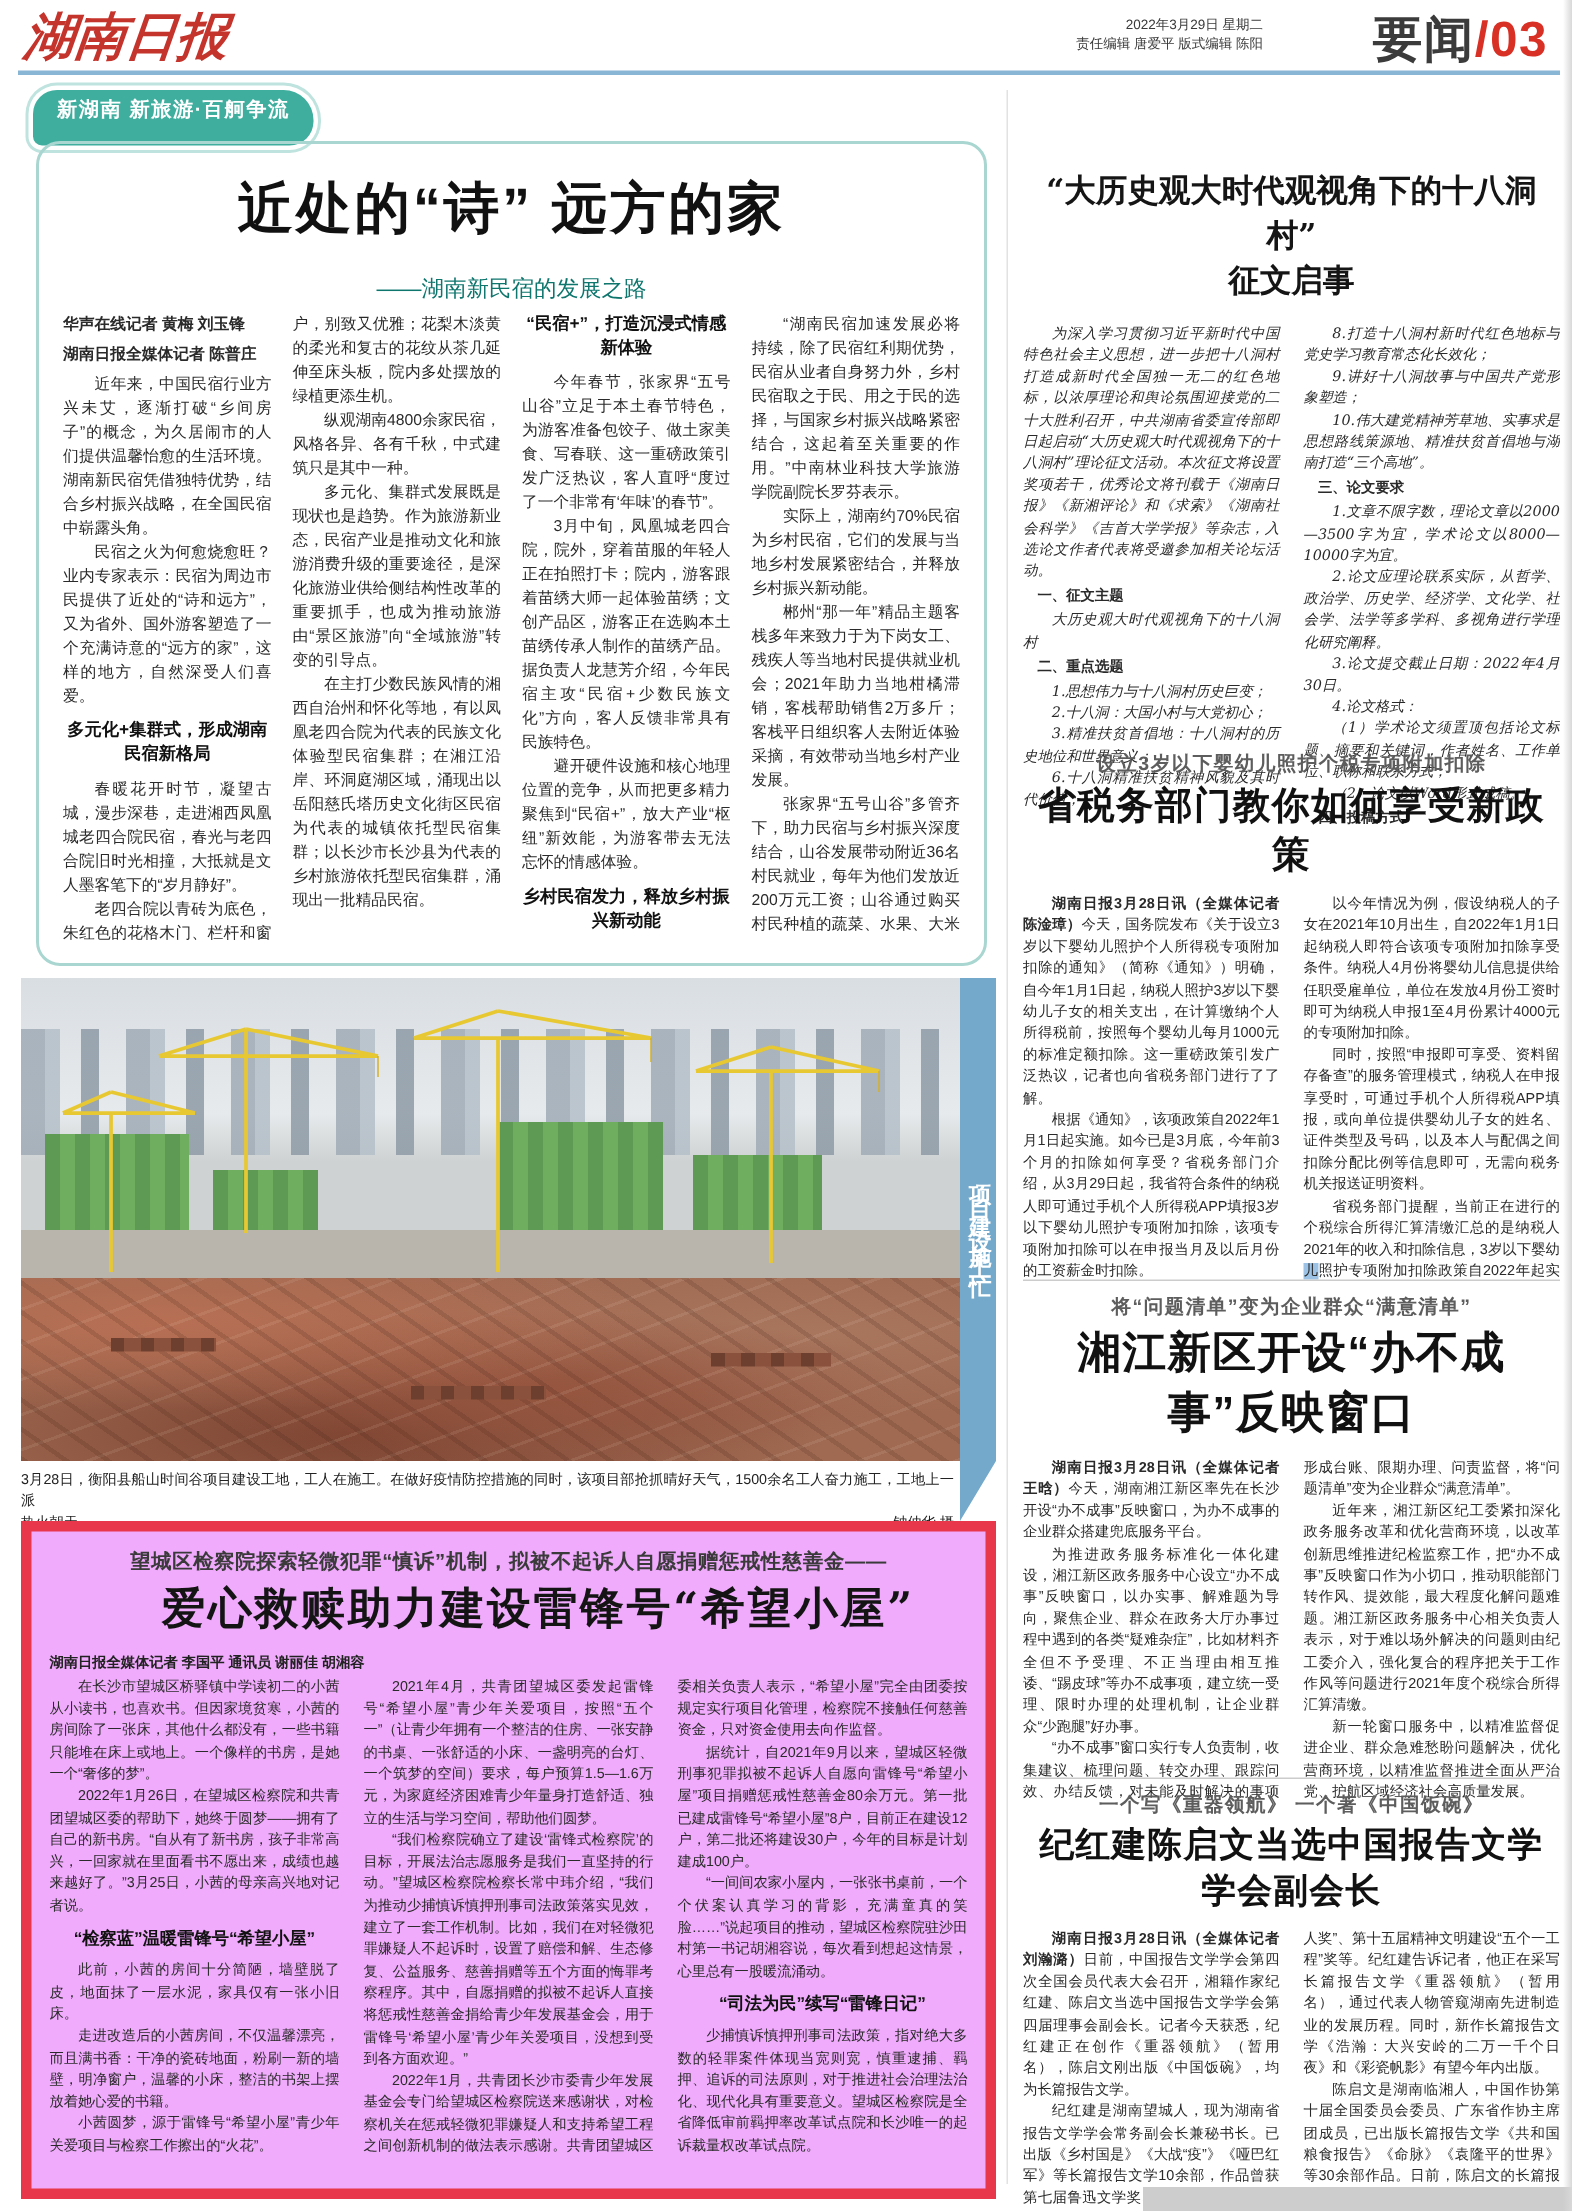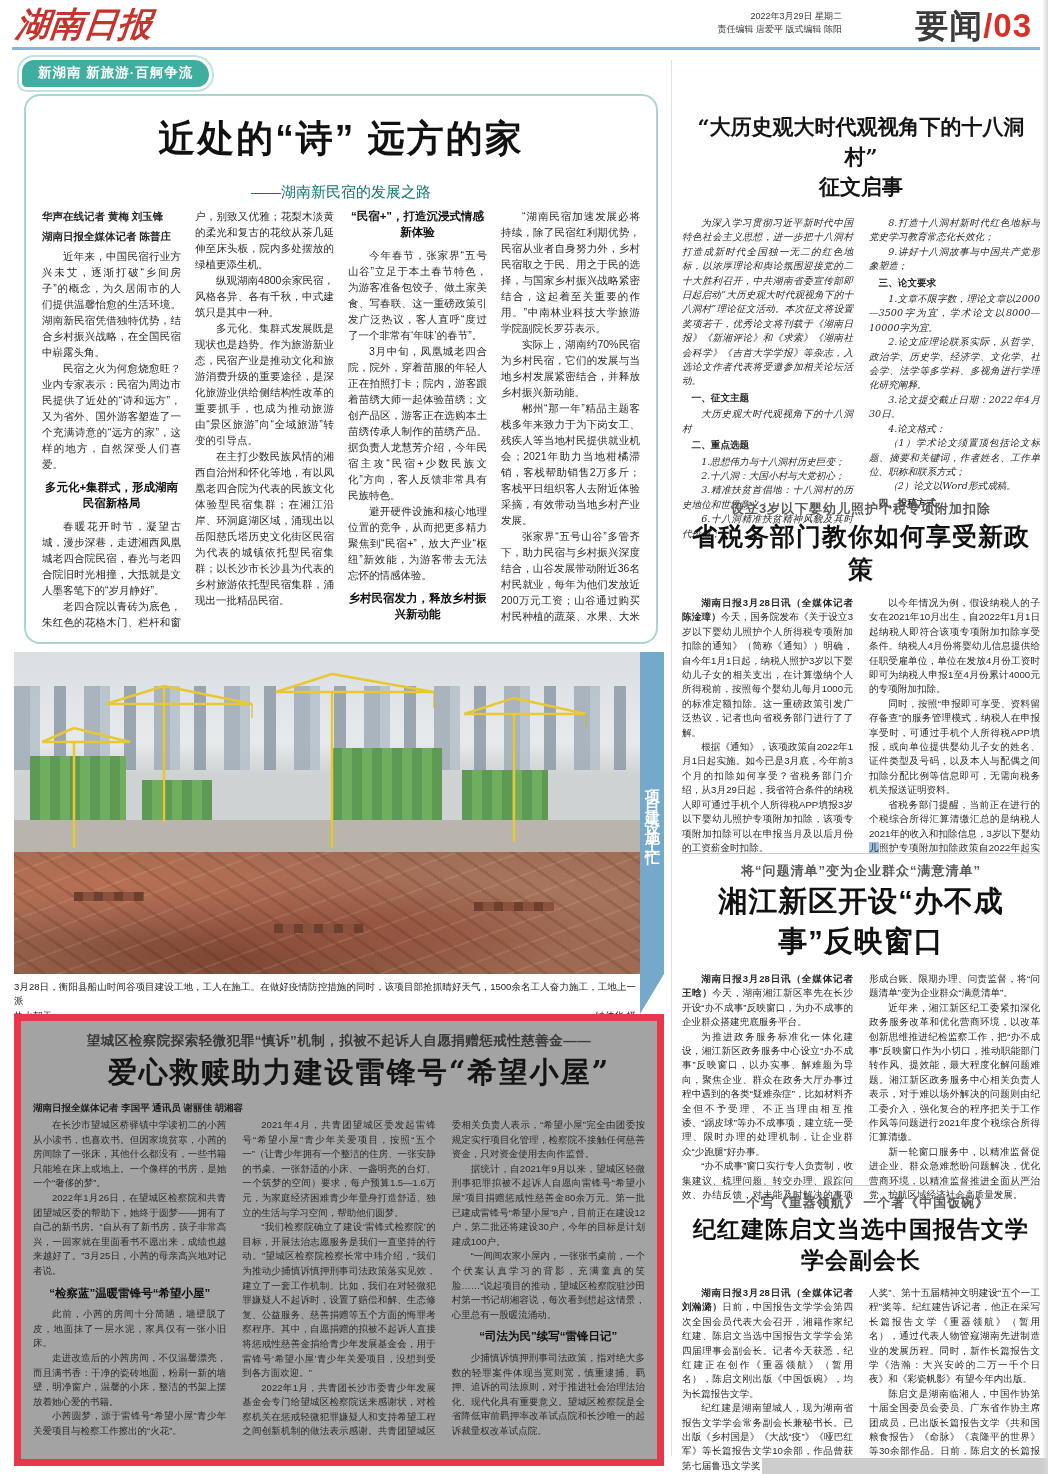--- a/index.html
+++ b/index.html
@@ -8,21 +8,21 @@
 
   
   .masthead{position:absolute;left:16px;top:2px;font-family:"DejaVu Serif",serif;
             font-style:italic;font-weight:bold;font-size:34px;color:#c5342c;transform:skewX(-6deg);}
   .header-meta{position:absolute;right:206px;top:10px;text-align:right;font-size:9px;color:#3a3a3a;line-height:13px;}
   .section-title{position:absolute;right:16px;top:4px;font-size:33px;font-weight:bold;color:#3b3b3b;letter-spacing:1px;}
   .section-title .pageno{color:#d93025;font-weight:bold;}
   .header-rule{position:absolute;left:12px;top:47px;width:1028px;height:3px;background:#8ab6d6;}
 
   
-  .badge{position:absolute;left:22px;top:60px;padding:4px 16px 5px;background:#3fae9f;color:#fff;
+  .badge{position:absolute;left:22px;top:60px;padding:4px 16px 15px;background:#3fae9f;color:#fff;
          font-weight:bold;font-size:13.5px;letter-spacing:1px;border-radius:16px 20px 16px 6px;
          box-shadow:0 0 0 3px #ffffff,0 0 0 5px #bfe3de;}
   .lead-box{position:absolute;left:24px;top:94px;width:634px;height:550px;border:2px solid #a9d6d0;
             border-radius:16px;box-sizing:border-box;}
   .lead-headline{margin-top:18px;text-align:center;font-size:37px;font-weight:bold;color:#111;letter-spacing:2px;}
   .lead-subtitle{margin-top:19px;text-align:center;font-size:15px;color:#0f766e;}
   .lead-body{position:absolute;left:16px;right:16px;top:112px;bottom:12px;column-count:4;column-gap:14px;
              column-fill:auto;font-size:10.5px;line-height:16px;text-align:justify;overflow:hidden;}
 
   .para{margin:0;text-indent:2em;}
@@ -58,21 +58,21 @@
   .photo-tab{position:absolute;left:640px;top:652px;width:24px;height:322px;background:#74a9cb;
              display:flex;align-items:center;justify-content:center;}
   .photo-tab-text{writing-mode:vertical-rl;color:#fff;font-size:15px;font-weight:bold;letter-spacing:10px;}
   .photo-tab-wedge{position:absolute;left:640px;top:974px;width:24px;height:40px;background:#74a9cb;
              clip-path:polygon(0 0,100% 0,0 100%);}
   .caption{position:absolute;left:14px;top:980px;width:622px;font-size:9.5px;line-height:14px;color:#222;text-align:justify;}
   .caption-row2{display:flex;justify-content:space-between;margin-top:1px;}
 
   
   .redbox{position:absolute;left:14px;top:1014px;width:650px;height:452px;border:7px solid #e8374a;
-          background:#a3a3a3;box-sizing:border-box;}
+          background:#f0abfc;box-sizing:border-box;}
   .feat-kicker{margin-top:11px;text-align:center;font-size:13.5px;font-weight:600;color:#3a3a3a;letter-spacing:.5px;}
   .feat-headline{margin-top:3px;text-align:center;font-family:"DejaVu Serif",serif;font-weight:bold;
                  font-size:29px;color:#141414;letter-spacing:2px;padding-left:40px;}
   .feat-byline{margin:9px 0 3px 12px;font-size:9.5px;font-weight:bold;color:#222;}
   .feat-body{margin:2px 12px 0;height:332px;column-count:3;column-gap:16px;column-fill:auto;
              font-size:9.5px;line-height:14.6px;text-align:justify;overflow:hidden;}
   .vrule{position:absolute;left:671px;top:60px;width:1px;height:1396px;background:#e2e2e2;}
   .r-art{position:absolute;left:682px;width:358px;}
   .essay-headline{text-align:center;font-family:"DejaVu Serif",serif;font-weight:bold;font-size:21px;
                   line-height:30px;color:#151515;}
@@ -197,20 +197,21 @@
         <p class="para">为深入学习贯彻习近平新时代中国特色社会主义思想，进一步把十八洞村打造成新时代全国独一无二的红色地标，以浓厚理论和舆论氛围迎接党的二十大胜利召开，中共湖南省委宣传部即日起启动“大历史观大时代观视角下的十八洞村”理论征文活动。本次征文将设置奖项若干，优秀论文将刊载于《湖南日报》《新湘评论》和《求索》《湖南社会科学》《吉首大学学报》等杂志，入选论文作者代表将受邀参加相关论坛活动。</p>
         <p class="bold-head">一、征文主题</p>
         <p class="para">大历史观大时代观视角下的十八洞村</p>
         <p class="bold-head">二、重点选题</p>
         <p class="para">1.思想伟力与十八洞村历史巨变；</p>
         <p class="para">2.十八洞：大国小村与大党初心；</p>
         <p class="para">3.精准扶贫首倡地：十八洞村的历史地位和世界意义；</p>
         <p class="para">6.十八洞精准扶贫精神风貌及其时代价值；</p>
         <p class="para">8.打造十八洞村新时代红色地标与党史学习教育常态化长效化；</p>
         <p class="para">9.讲好十八洞故事与中国共产党形象塑造；</p>
+        <p class="para">10.伟大建党精神芳草地、实事求是思想路线策源地、精准扶贫首倡地与湖南打造“三个高地”。</p>
         <p class="bold-head">三、论文要求</p>
         <p class="para">1.文章不限字数，理论文章以2000—3500字为宜，学术论文以8000—10000字为宜。</p>
         <p class="para">2.论文应理论联系实际，从哲学、政治学、历史学、经济学、文化学、社会学、法学等多学科、多视角进行学理化研究阐释。</p>
         <p class="para">3.论文提交截止日期：2022年4月30日。</p>
         <p class="para">4.论文格式：</p>
         <p class="para">（1）学术论文须置顶包括论文标题、摘要和关键词，作者姓名、工作单位、职称和联系方式；</p>
         <p class="para">（2）论文以Word形式成稿。</p>
         <p class="bold-head">四、投稿方式</p>
       </div>
   </div>

